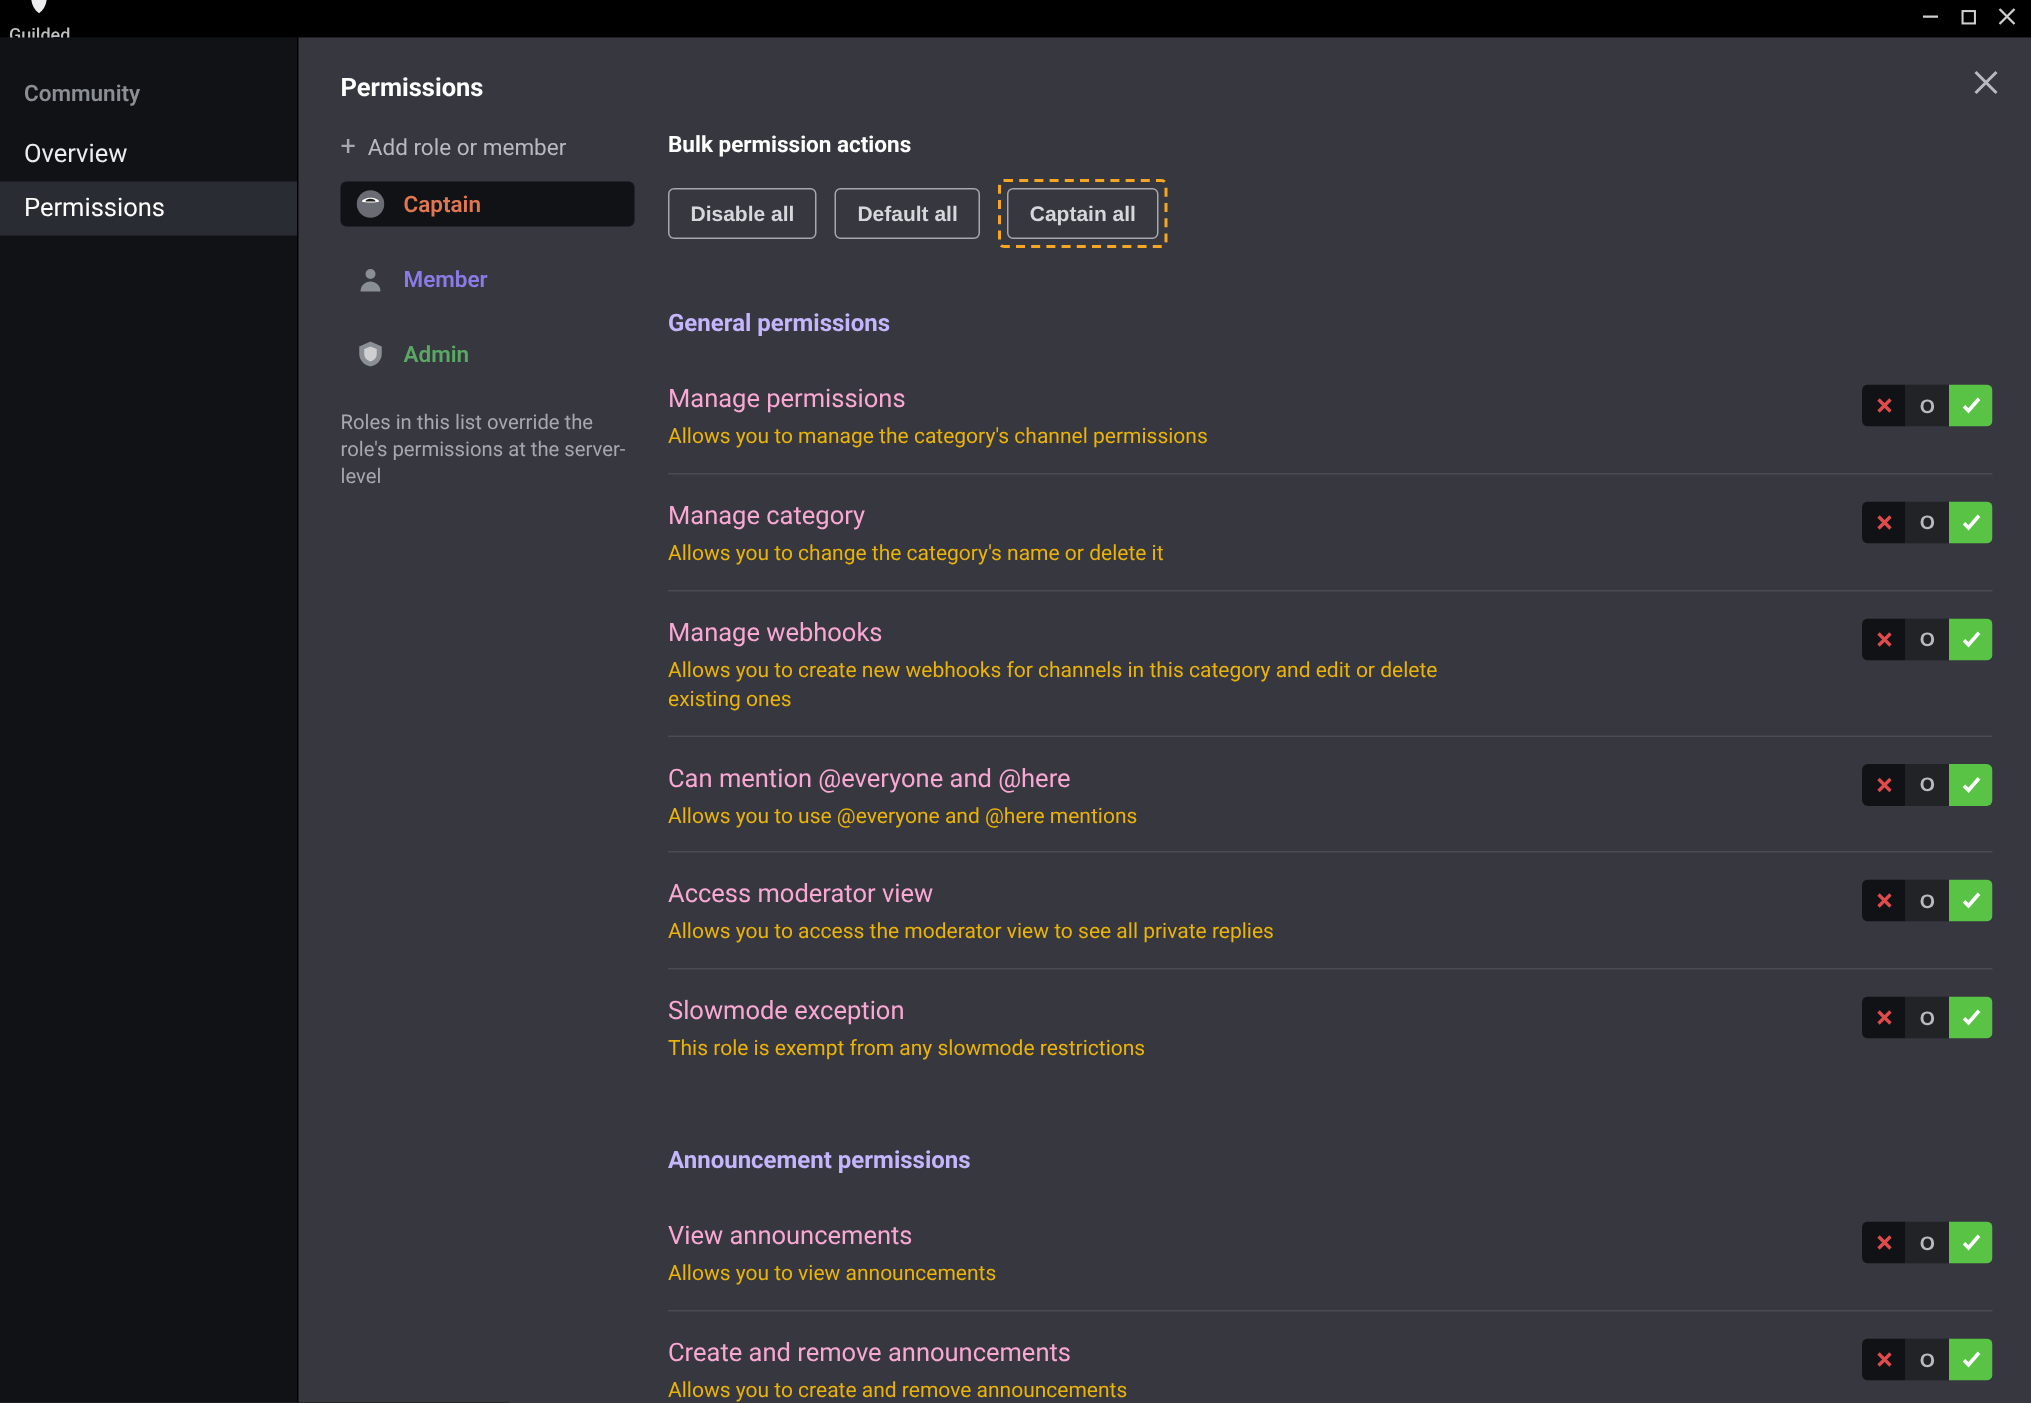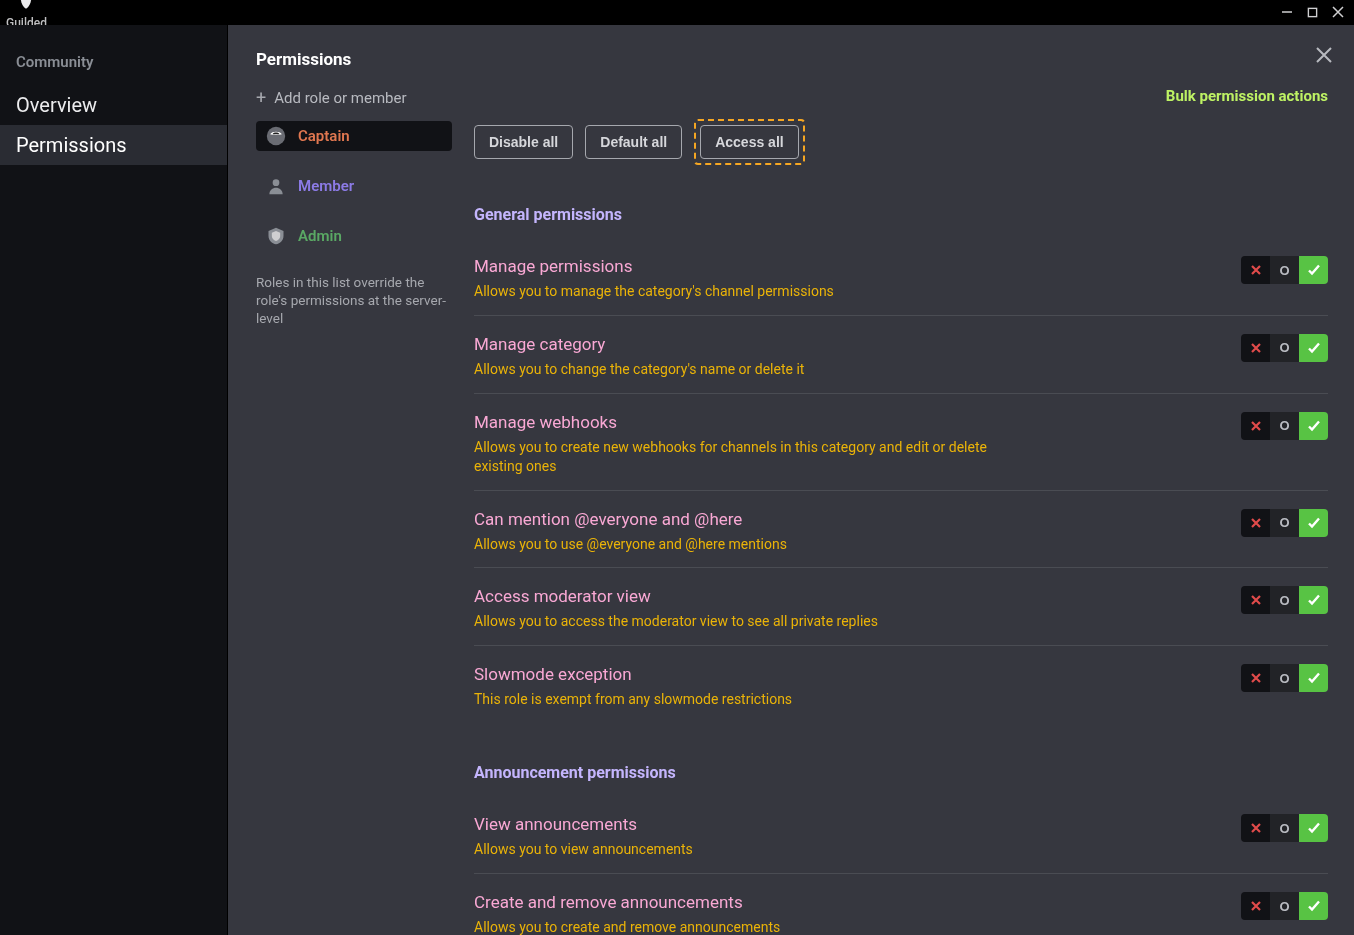--- a/index.html
+++ b/index.html
@@ -24,36 +24,36 @@
   .titlebar-left { display: flex; align-items: center; gap: 6px; flex-direction: column; }
   .titlebar-logo { display: flex; align-items: center; }
   .titlebar-title { color: #bfbfc1; font-size: 12px; font-weight: 500; }
   .titlebar-controls { display: flex; align-items: center; gap: 14px; padding-right: 4px; }
   .titlebar-btn { color: #cfcfd1; font-size: 14px; cursor: pointer; }
   .app {
     display: flex;
     height: calc(100% - 25px);
   }
   .sidebar-left {
-    width: 228px;
+    width: 199px;
     background: #111216;
     padding-top: 22px;
     flex-shrink: 0;
     border-right: 1px solid #000;
   }
   .sidebar-section-title {
     color: #8a8e95;
     font-weight: 600;
     font-size: 15px;
     padding: 6px 16px 14px;
   }
   .sidebar-item {
     padding: 8px 16px;
     color: #ececee;
-    font-size: 20px;
+    font-size: 17px;
     cursor: pointer;
   }
   .sidebar-item.active {
     background: #2a2c33;
     color: #fff;
     font-weight: 400;
   }
   .main {
     flex: 1;
     background: #36373f;
@@ -124,21 +124,21 @@
   .panel-right::-webkit-scrollbar-track { background: transparent; }
   .panel-right::-webkit-scrollbar-thumb { background: #4a4c53; border-radius: 4px; }
   .close-btn {
     position: absolute;
     top: 20px;
     right: 20px;
     color: #b8bac0;
     font-size: 22px;
     cursor: pointer;
   }
-  .bulk-title { color: #bef264; font-size: 15px; font-weight: 700; margin-top: 38px; text-align: right; }
+  .bulk-title { color: #ffffff; font-size: 15px; font-weight: 700; margin-top: 38px; }
   .bulk-row {
     display: flex;
     gap: 12px;
     margin-top: 14px;
     align-items: center;
   }
   .bulk-btn {
     border: 1.5px solid #a6a8ae;
     border-radius: 4px;
     padding: 8px 14px;
@@ -280,21 +280,21 @@
       <div class="role-note">Roles in this list override the role's permissions at the server-level</div>
     </div>
 
     <div class="panel-right">
       <div class="spacer-top"></div>
       <div class="bulk-title">Bulk permission actions</div>
       <div class="bulk-row">
         <button class="bulk-btn">Disable all</button>
         <button class="bulk-btn">Default all</button>
         <span class="highlight-box">
-          <button class="bulk-btn">Access all</button>
+          <button class="bulk-btn">Captain all</button>
         </span>
       </div>
 
       <div id="sections">
           <div class="perm-section-header first">General permissions</div>
           <div class="perm-row">
             <div class="perm-text">
               <div class="perm-name">Manage permissions</div>
               <div class="perm-desc">Allows you to manage the category's channel permissions</div>
             </div>

